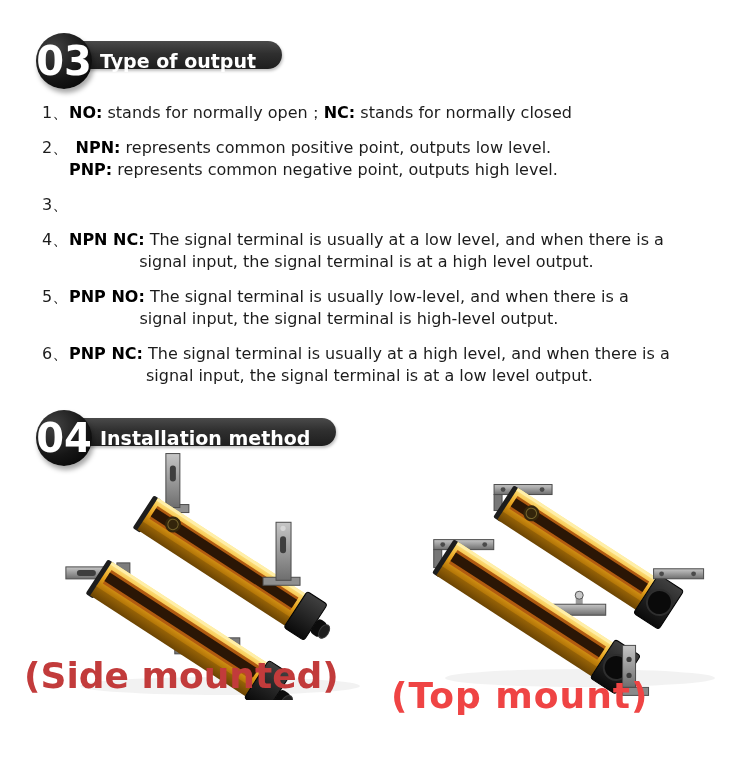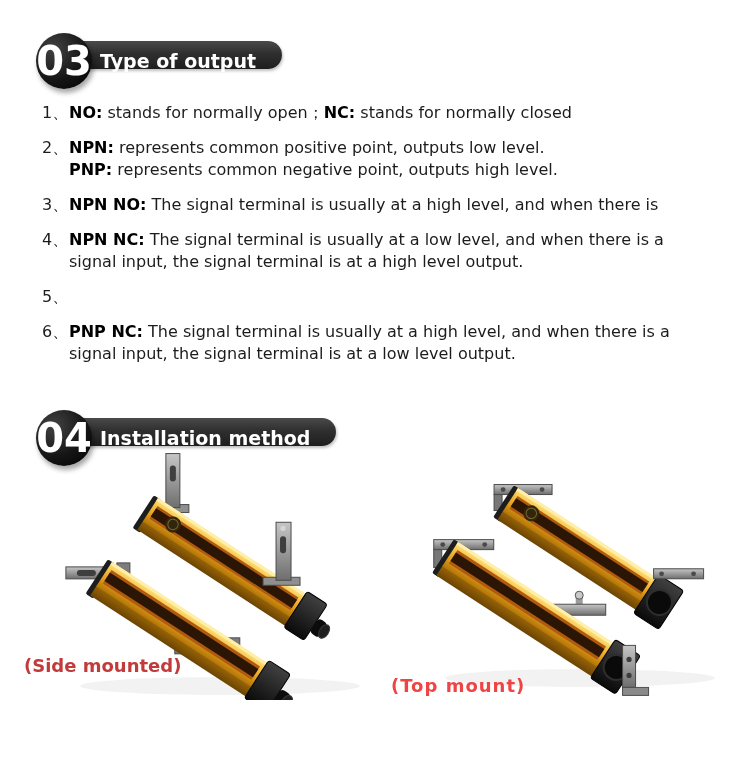--- a/index.html
+++ b/index.html
@@ -14,26 +14,26 @@
        box-shadow:1px 2px 3px rgba(0,0,0,0.25);z-index:1;}
   .badge .circle{position:absolute;left:0;top:0;width:56px;height:56px;border-radius:50%;
        background:radial-gradient(circle at 32% 28%,#424242 0%,#161616 55%,#000000 100%);
        color:#ffffff;display:flex;align-items:center;justify-content:center;
        font-size:40px;font-weight:700;z-index:2;box-shadow:2px 4px 5px rgba(0,0,0,0.35);}
 
   
   .list{position:absolute;left:42px;top:102px;width:680px;color:#1c1c1c;}
   .item{display:flex;margin-bottom:13px;font-size:16px;line-height:22px;}
   .item .num{width:27px;flex:none;}
-  .item .line{white-space:nowrap;}
+  .item .line{white-space:nowrap;text-align:center;}
   .item b{font-weight:700;color:#000000;}
 
   
   .fig{position:absolute;}
-  .caption{position:absolute;font-size:18px;font-weight:700;white-space:nowrap;z-index:5;}
+  .caption{position:absolute;font-size:36px;font-weight:700;white-space:nowrap;z-index:5;}
   .caption-side{left:24px;top:655px;color:#c23b3b;}
   .caption-top{left:391px;top:675px;color:#ef4444;font-weight:600;letter-spacing:1px;}
 </style>
 </head>
 <body>
 
 <div class="page">
 
   <div class="badge" style="left:36px;top:33px">
     <div class="pill">
@@ -57,34 +57,37 @@
       <span class="num">2、</span>
       <div>
         <div class="line"><b>NPN:</b><span> represents common positive point, outputs low level.</span></div>
         <div class="line"><b>PNP:</b><span> represents common negative point, outputs high level.</span></div>
       </div>
     </div>
 
     <div class="item">
       <span class="num">3、</span>
       <div>
-        <div class="line"><b>NPN NO:</b><span> The signal terminal is usually at a high level, and when there is</span></div>
       </div>
     </div>
 
     <div class="item">
       <span class="num">4、</span>
       <div>
         <div class="line"><b>NPN NC:</b><span> The signal terminal is usually at a low level, and when there is a</span></div>
         <div class="line"><span>signal input, the signal terminal is at a high level output.</span></div>
       </div>
     </div>
 
     <div class="item">
       <span class="num">5、</span>
+      <div>
+        <div class="line"><b>PNP NO:</b><span> The signal terminal is usually low-level, and when there is a</span></div>
+        <div class="line"><span>signal input, the signal terminal is high-level output.</span></div>
+      </div>
     </div>
 
     <div class="item">
       <span class="num">6、</span>
       <div>
         <div class="line"><b>PNP NC:</b><span> The signal terminal is usually at a high level, and when there is a</span></div>
         <div class="line"><span>signal input, the signal terminal is at a low level output.</span></div>
       </div>
     </div>
 

